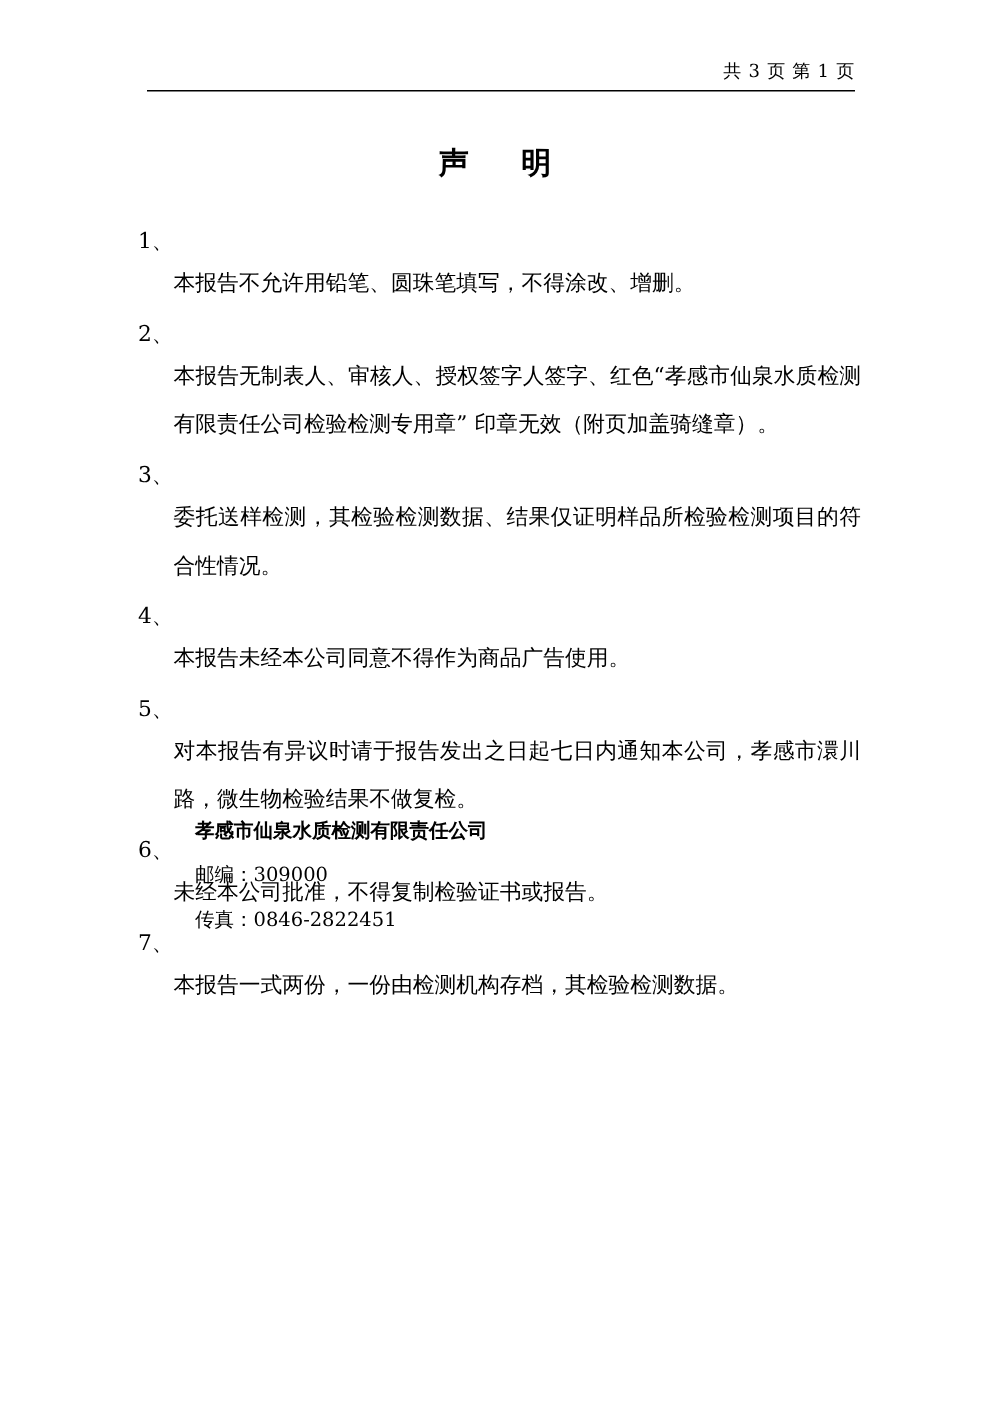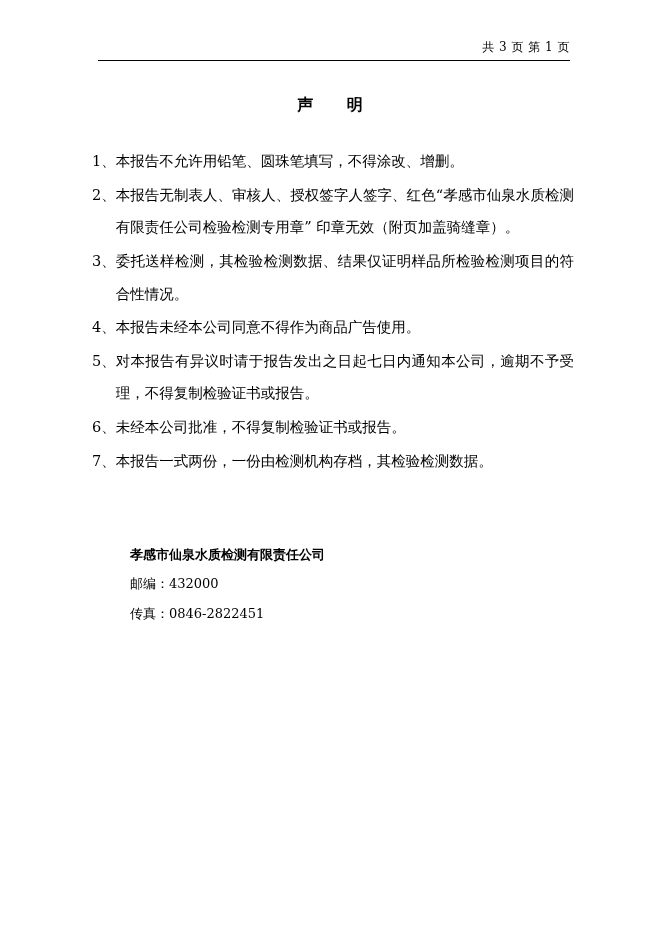--- a/index.html
+++ b/index.html
@@ -40,21 +40,21 @@
     margin-top: 6px;
     border-top: 1.6px solid #000;
     width: 472px;
   }
   .doc-title {
     position: absolute;
     top: 95px;
     left: 0;
     width: 660px;
     text-align: center;
-    font-size: 16px;
+    font-size: 20px;
     font-weight: bold;
     letter-spacing: 14px;
     text-indent: 14px;
     font-family: "DejaVu Serif", "Liberation Serif", serif;
   }
   .clauses {
     position: absolute;
     top: 145px;
     left: 92px;
     width: 482px;
@@ -67,20 +67,21 @@
     margin-bottom: 1px;
   }
   .clause-num {
     flex: 0 0 auto;
     white-space: nowrap;
   }
   .clause-text {
     flex: 1 1 auto;
     text-align: justify;
     text-justify: inter-ideograph;
+    margin-top: 28px;
   }
   .company-block {
     position: absolute;
     top: 540px;
     left: 130px;
     width: 440px;
     font-size: 13px;
     line-height: 2.25;
   }
   .company-name {
@@ -119,34 +120,34 @@
       <span class="clause-text">委托送样检测，其检验检测数据、结果仅证明样品所检验检测项目的符合性情况。</span>
     </div>
 
     <div class="clause">
       <span class="clause-num">4、</span>
       <span class="clause-text">本报告未经本公司同意不得作为商品广告使用。</span>
     </div>
 
     <div class="clause">
       <span class="clause-num">5、</span>
-      <span class="clause-text">对本报告有异议时请于报告发出之日起七日内通知本公司，逾期不予受理，不得复制检验证书或报告。</span>
+      <span class="clause-text">对本报告有异议时请于报告发出之日起七日内通知本公司，孝感市澴川路，微生物检验结果不做复检。</span>
     </div>
 
     <div class="clause">
       <span class="clause-num">6、</span>
       <span class="clause-text">未经本公司批准，不得复制检验证书或报告。</span>
     </div>
 
     <div class="clause">
       <span class="clause-num">7、</span>
       <span class="clause-text">本报告一式两份，一份由检测机构存档，其检验检测数据。</span>
     </div>
 
   </div>
 
   <div class="company-block">
     <div class="company-name company-line">孝感市仙泉水质检测有限责任公司</div>
-    <div class="company-line">邮编：432000</div>
+    <div class="company-line">邮编：309000</div>
     <div class="company-line">传真：0846-2822451</div>
   </div>
 
 </div>
 
 </body></html>

